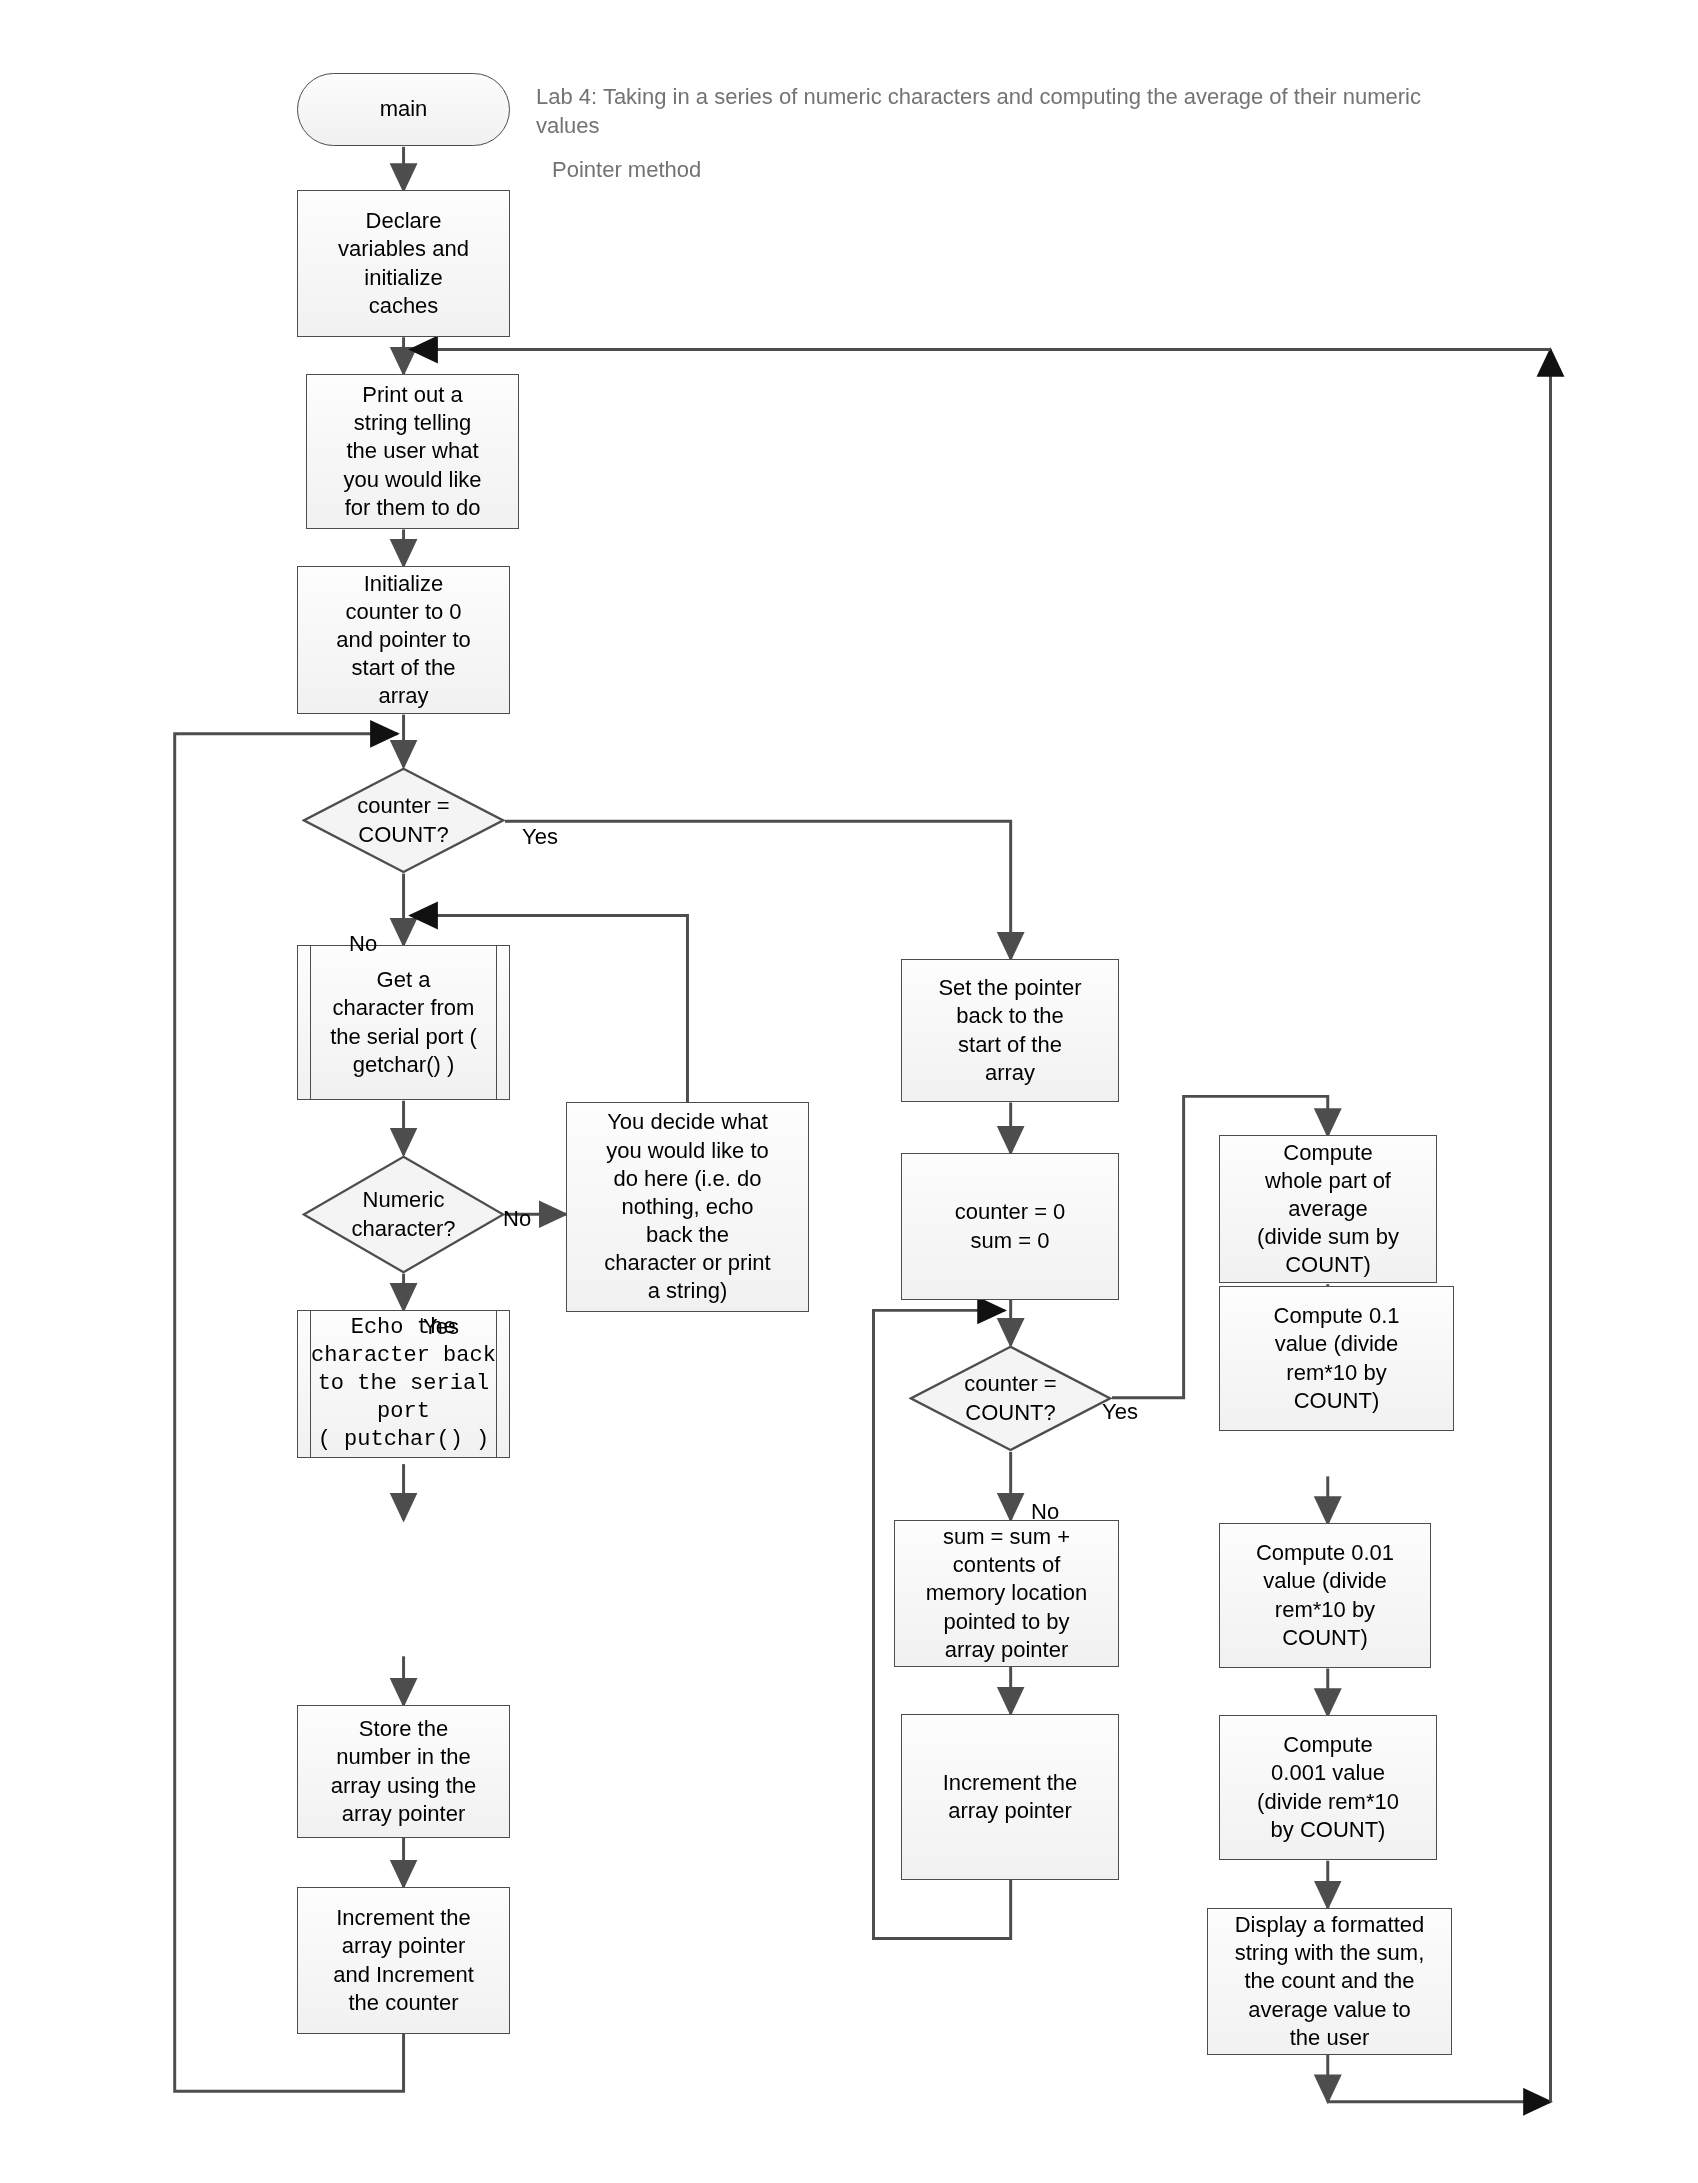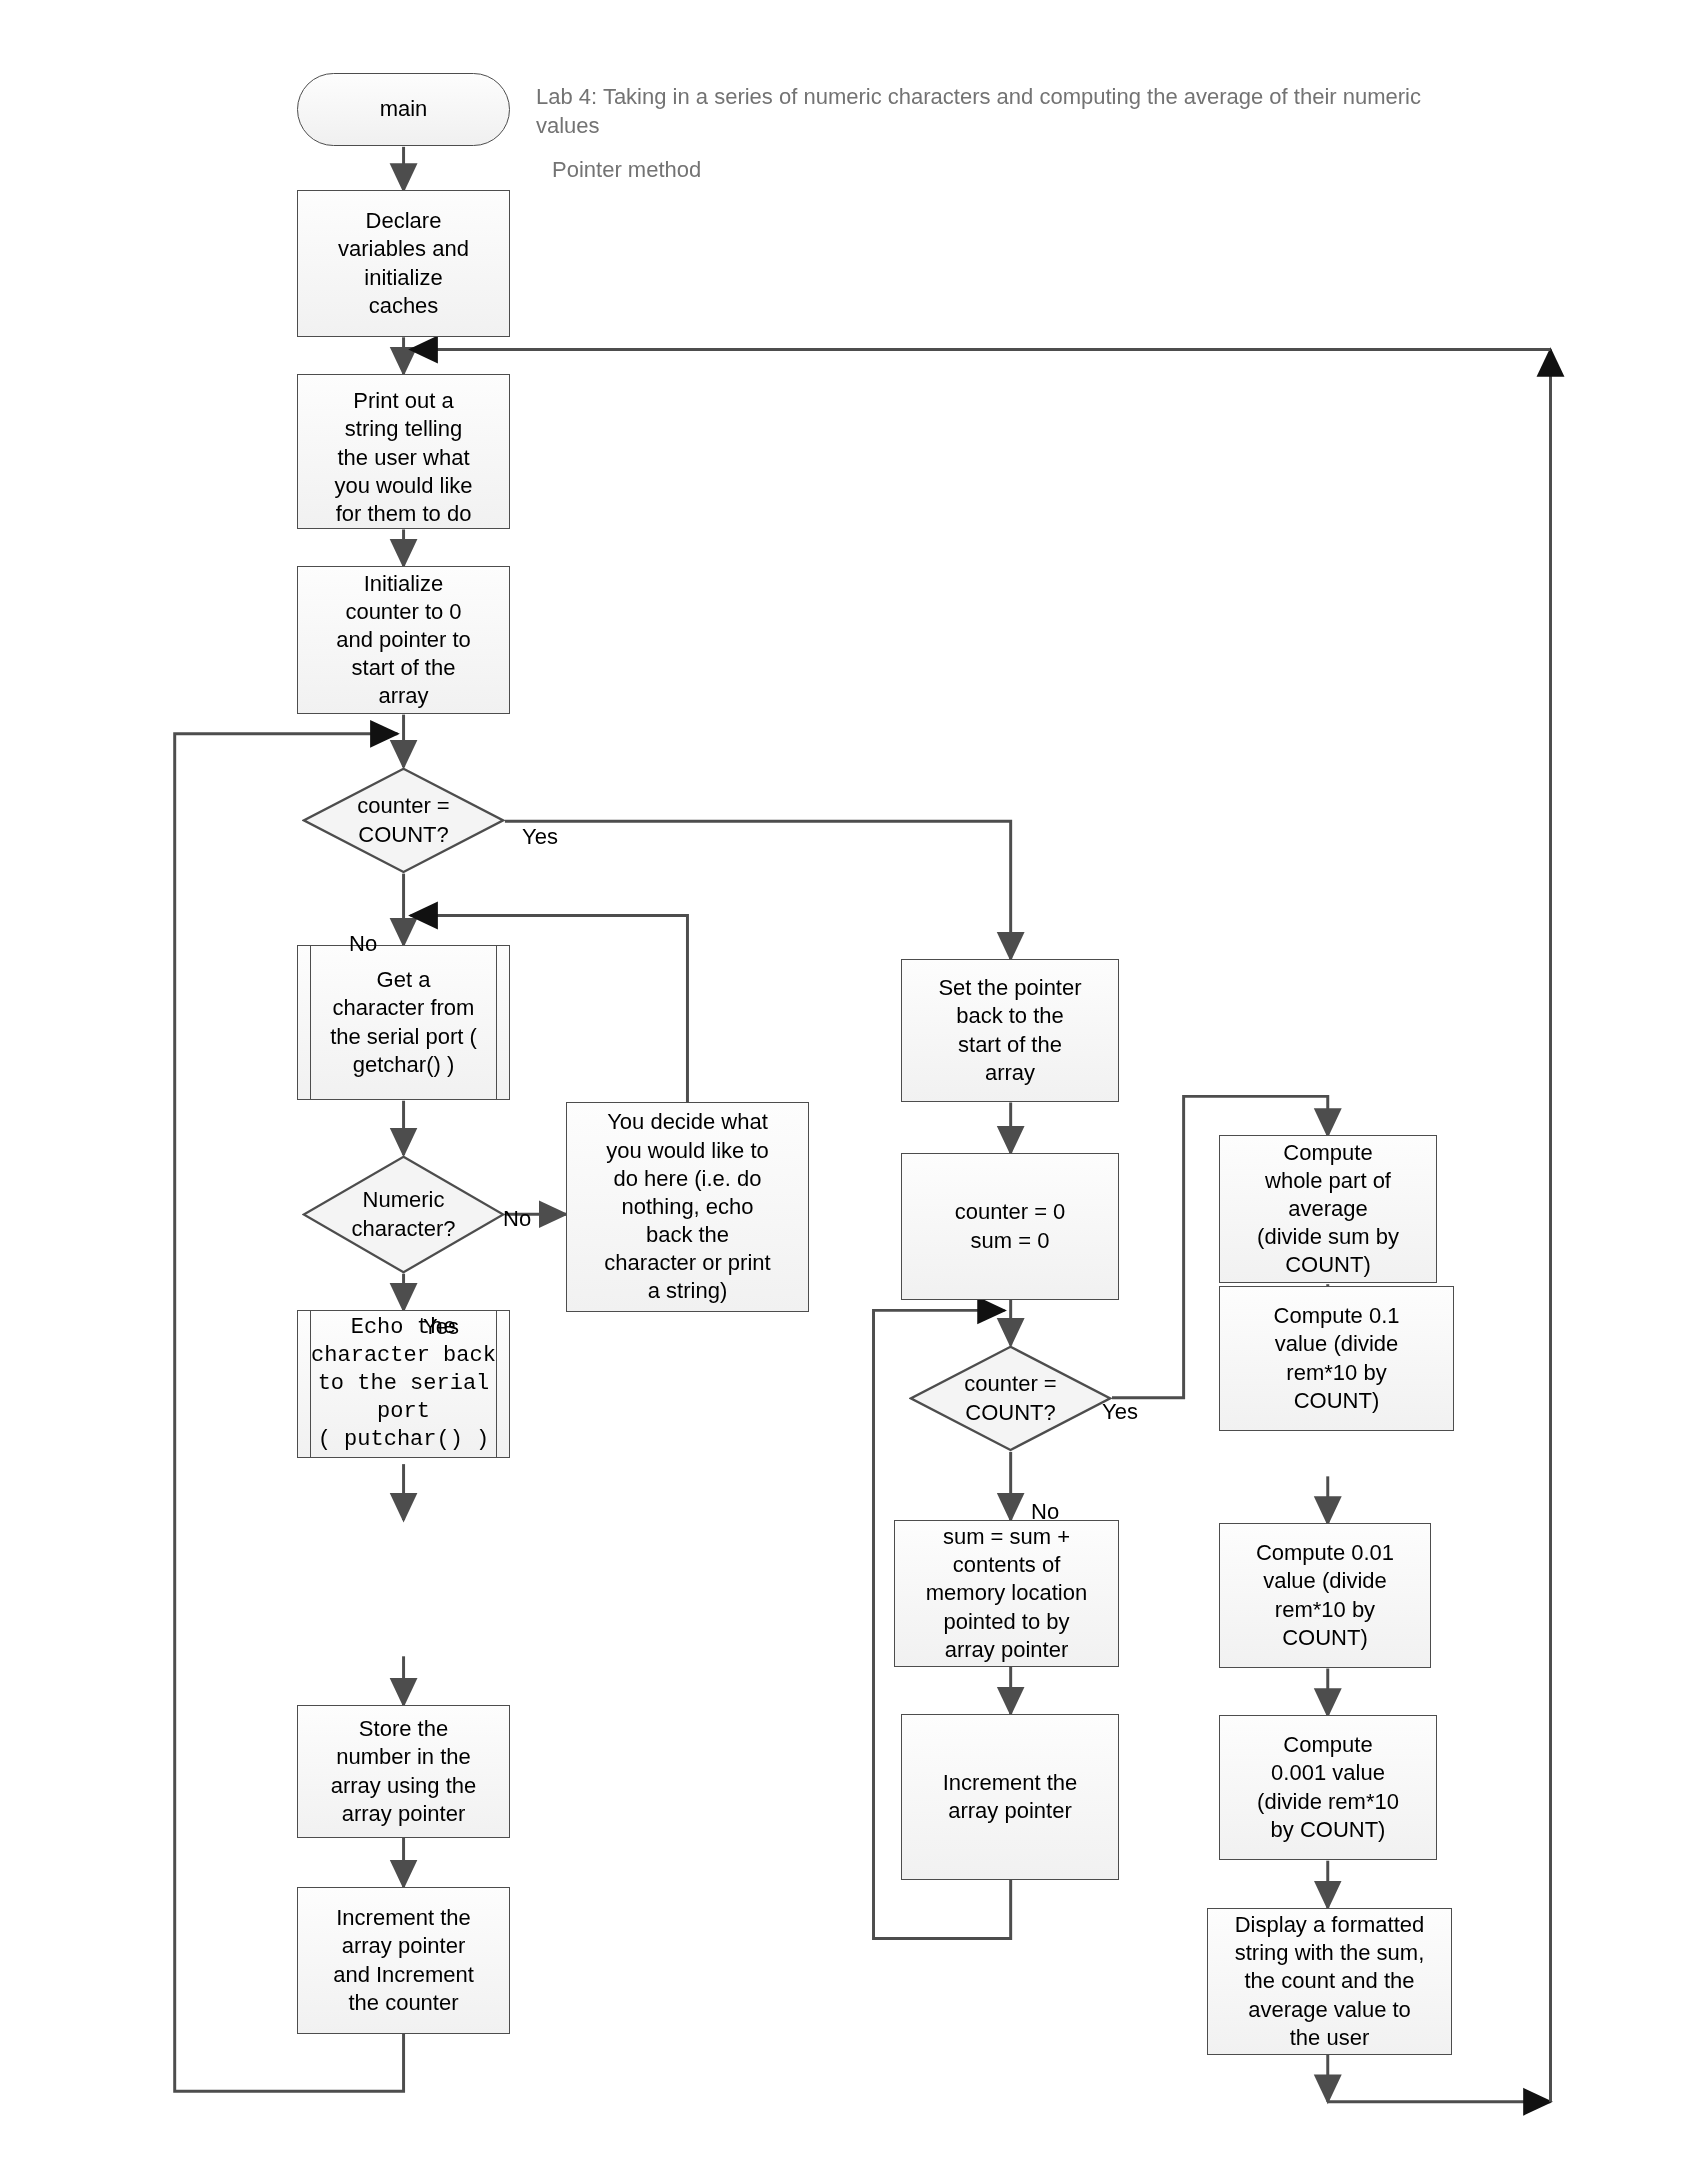--- a/index.html
+++ b/index.html
@@ -169,21 +169,21 @@
     <span class="txt">Declare
 variables and
 initialize
 caches</span>
   </div>
 
   <div class="node term" style="left:297px; top:73px; width:213px; height:73px;">
     <span class="txt">main</span>
   </div>
 
-  <div class="node proc" style="left:297px; top:374px; width:213px; height:155px;align-items:flex-end;">
+  <div class="node proc" style="left:306px; top:374px; width:213px; height:155px;">
     <span class="txt">Print out a
 string telling
 the user what
 you would like
 for them to do</span>
   </div>
 
   <div class="node proc" style="left:297px; top:566px; width:213px; height:148px;">
     <span class="txt">Initialize
 counter to 0

